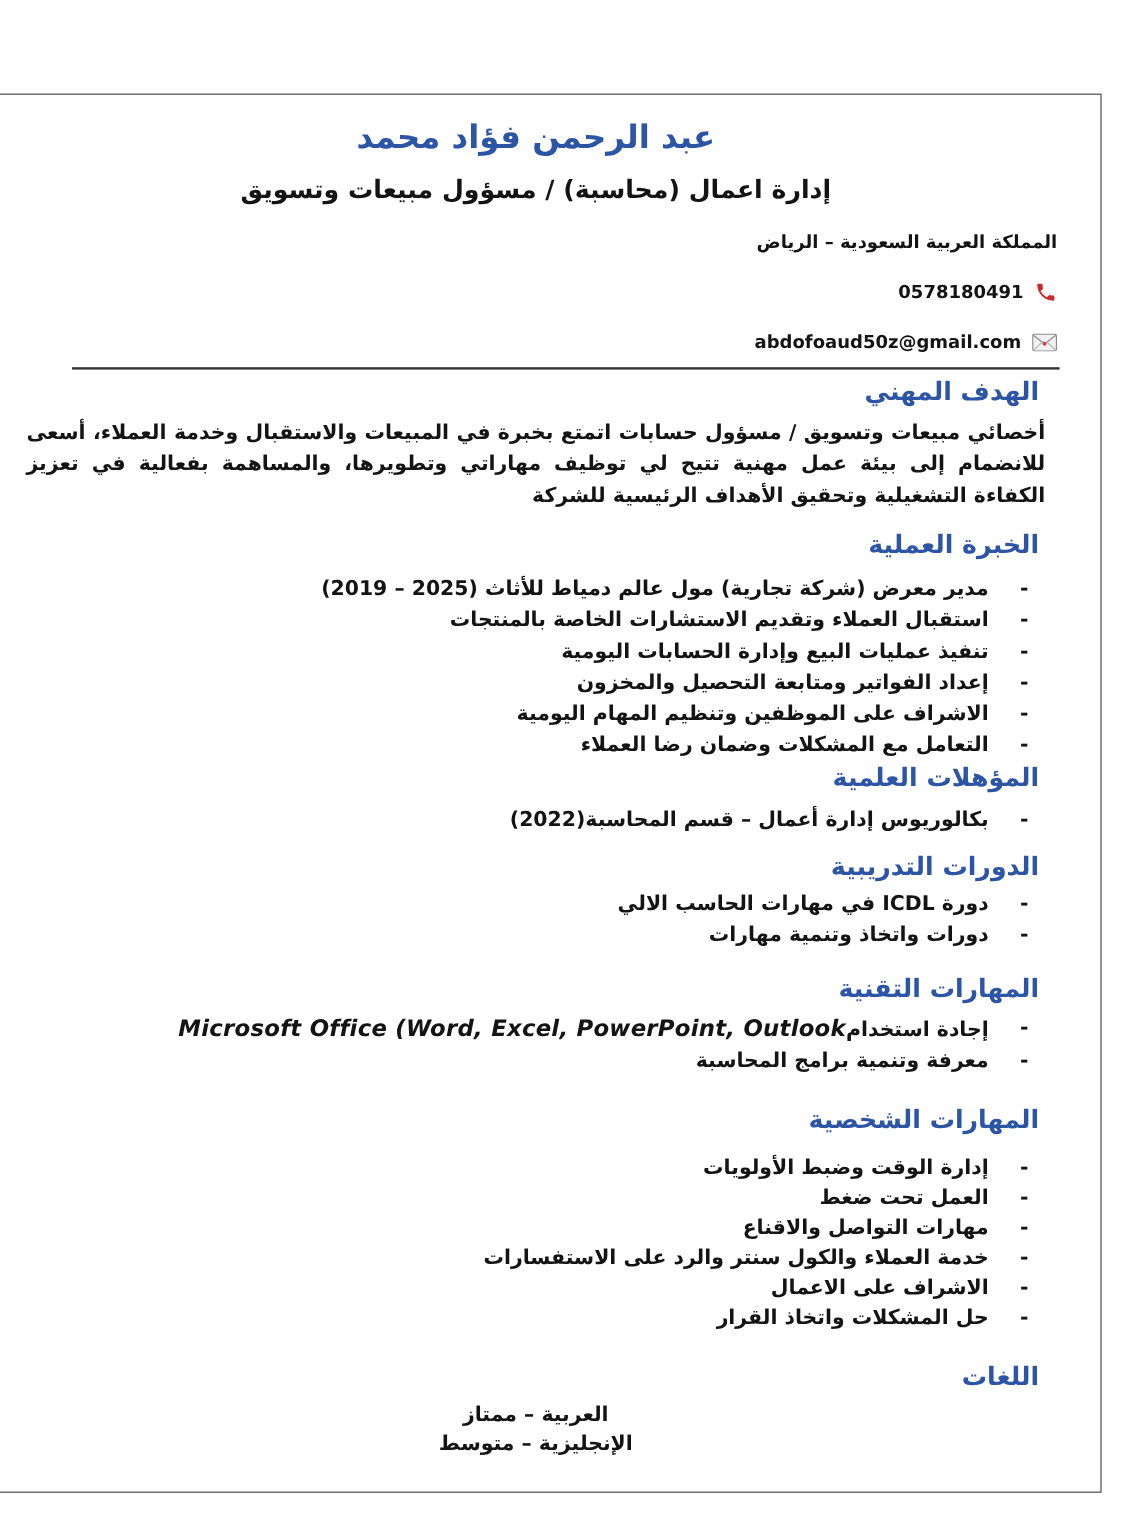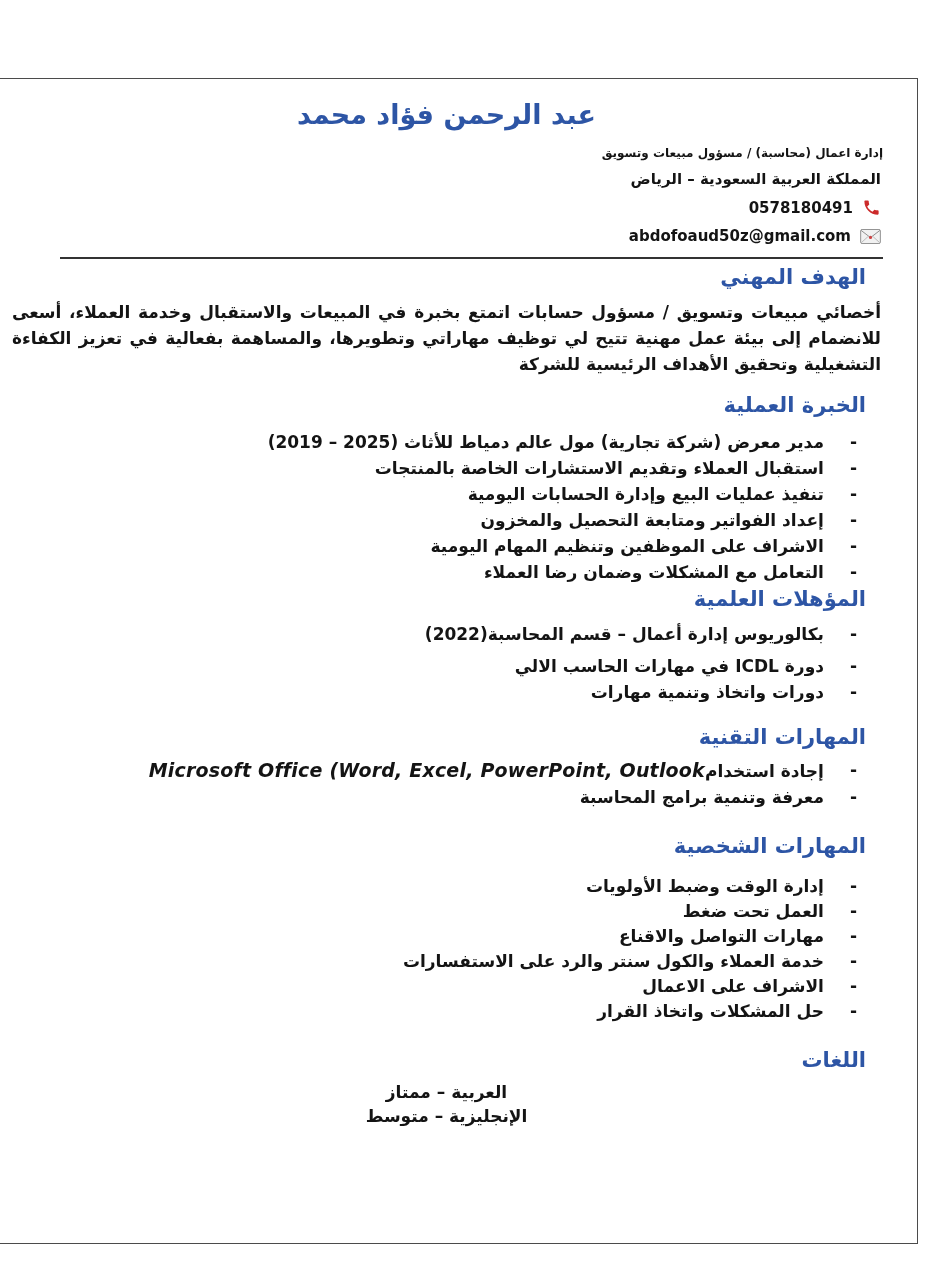--- a/index.html
+++ b/index.html
@@ -23,49 +23,49 @@
   }
   .name {
     margin: 12px 0 0;
     text-align: center;
     color: #2d55a5;
     font-size: 27px;
     font-weight: 700;
   }
   .subtitle {
     margin: 16px 0 0;
-    font-size: 12px;
+    text-align: center;
+    font-size: 21px;
     font-weight: 700;
   }
   .contact { margin-top: 6px; }
   .cline {
     display: flex;
-    align-items: center;
     justify-content: flex-start;
     gap: 9px;
-    margin-top: 10px;
+    margin-top: 23px;
     font-size: 15px;
     font-weight: 700;
     padding-right: 2px;
   }
   .cline .icon { display: inline-flex; align-items: center; }
   .rule {
     border: none;
     border-top: 2px solid #333333;
     margin: 12px 0 0 50px;
   }
   .sec {
     margin: 16px 17px 0;
     color: #2d55a5;
     font-size: 21px;
     font-weight: 700;
     text-align: right;
   }
   .para {
-    margin: 10px 2px 0;
+    margin: 10px 12px 0;
     font-size: 17px;
     font-weight: 700;
     line-height: 26px;
     text-align: justify;
   }
   .list {
     list-style: none;
     margin: 12px 0 0;
     padding: 0 26px 0 0;
   }
@@ -155,20 +155,21 @@
   </ul>
 
   <h2 class="sec" style="margin-top:2px">المؤهلات العلمية</h2>
   <ul class="list" style="margin-top:10px">
     <li>
         <span class="dash">-</span>
         <span class="t">بكالوريوس إدارة أعمال – قسم المحاسبة(2022)</span>
       </li>
   </ul>
 
+  <h2 class="sec" style="margin-top:14px">الدورات التدريبية</h2>
   <ul class="list" style="margin-top:6px">
     <li>
         <span class="dash">-</span>
         <span class="t">دورة ICDL في مهارات الحاسب الالي</span>
       </li>
     <li>
         <span class="dash">-</span>
         <span class="t">دورات واتخاذ وتنمية مهارات</span>
       </li>
   </ul>

